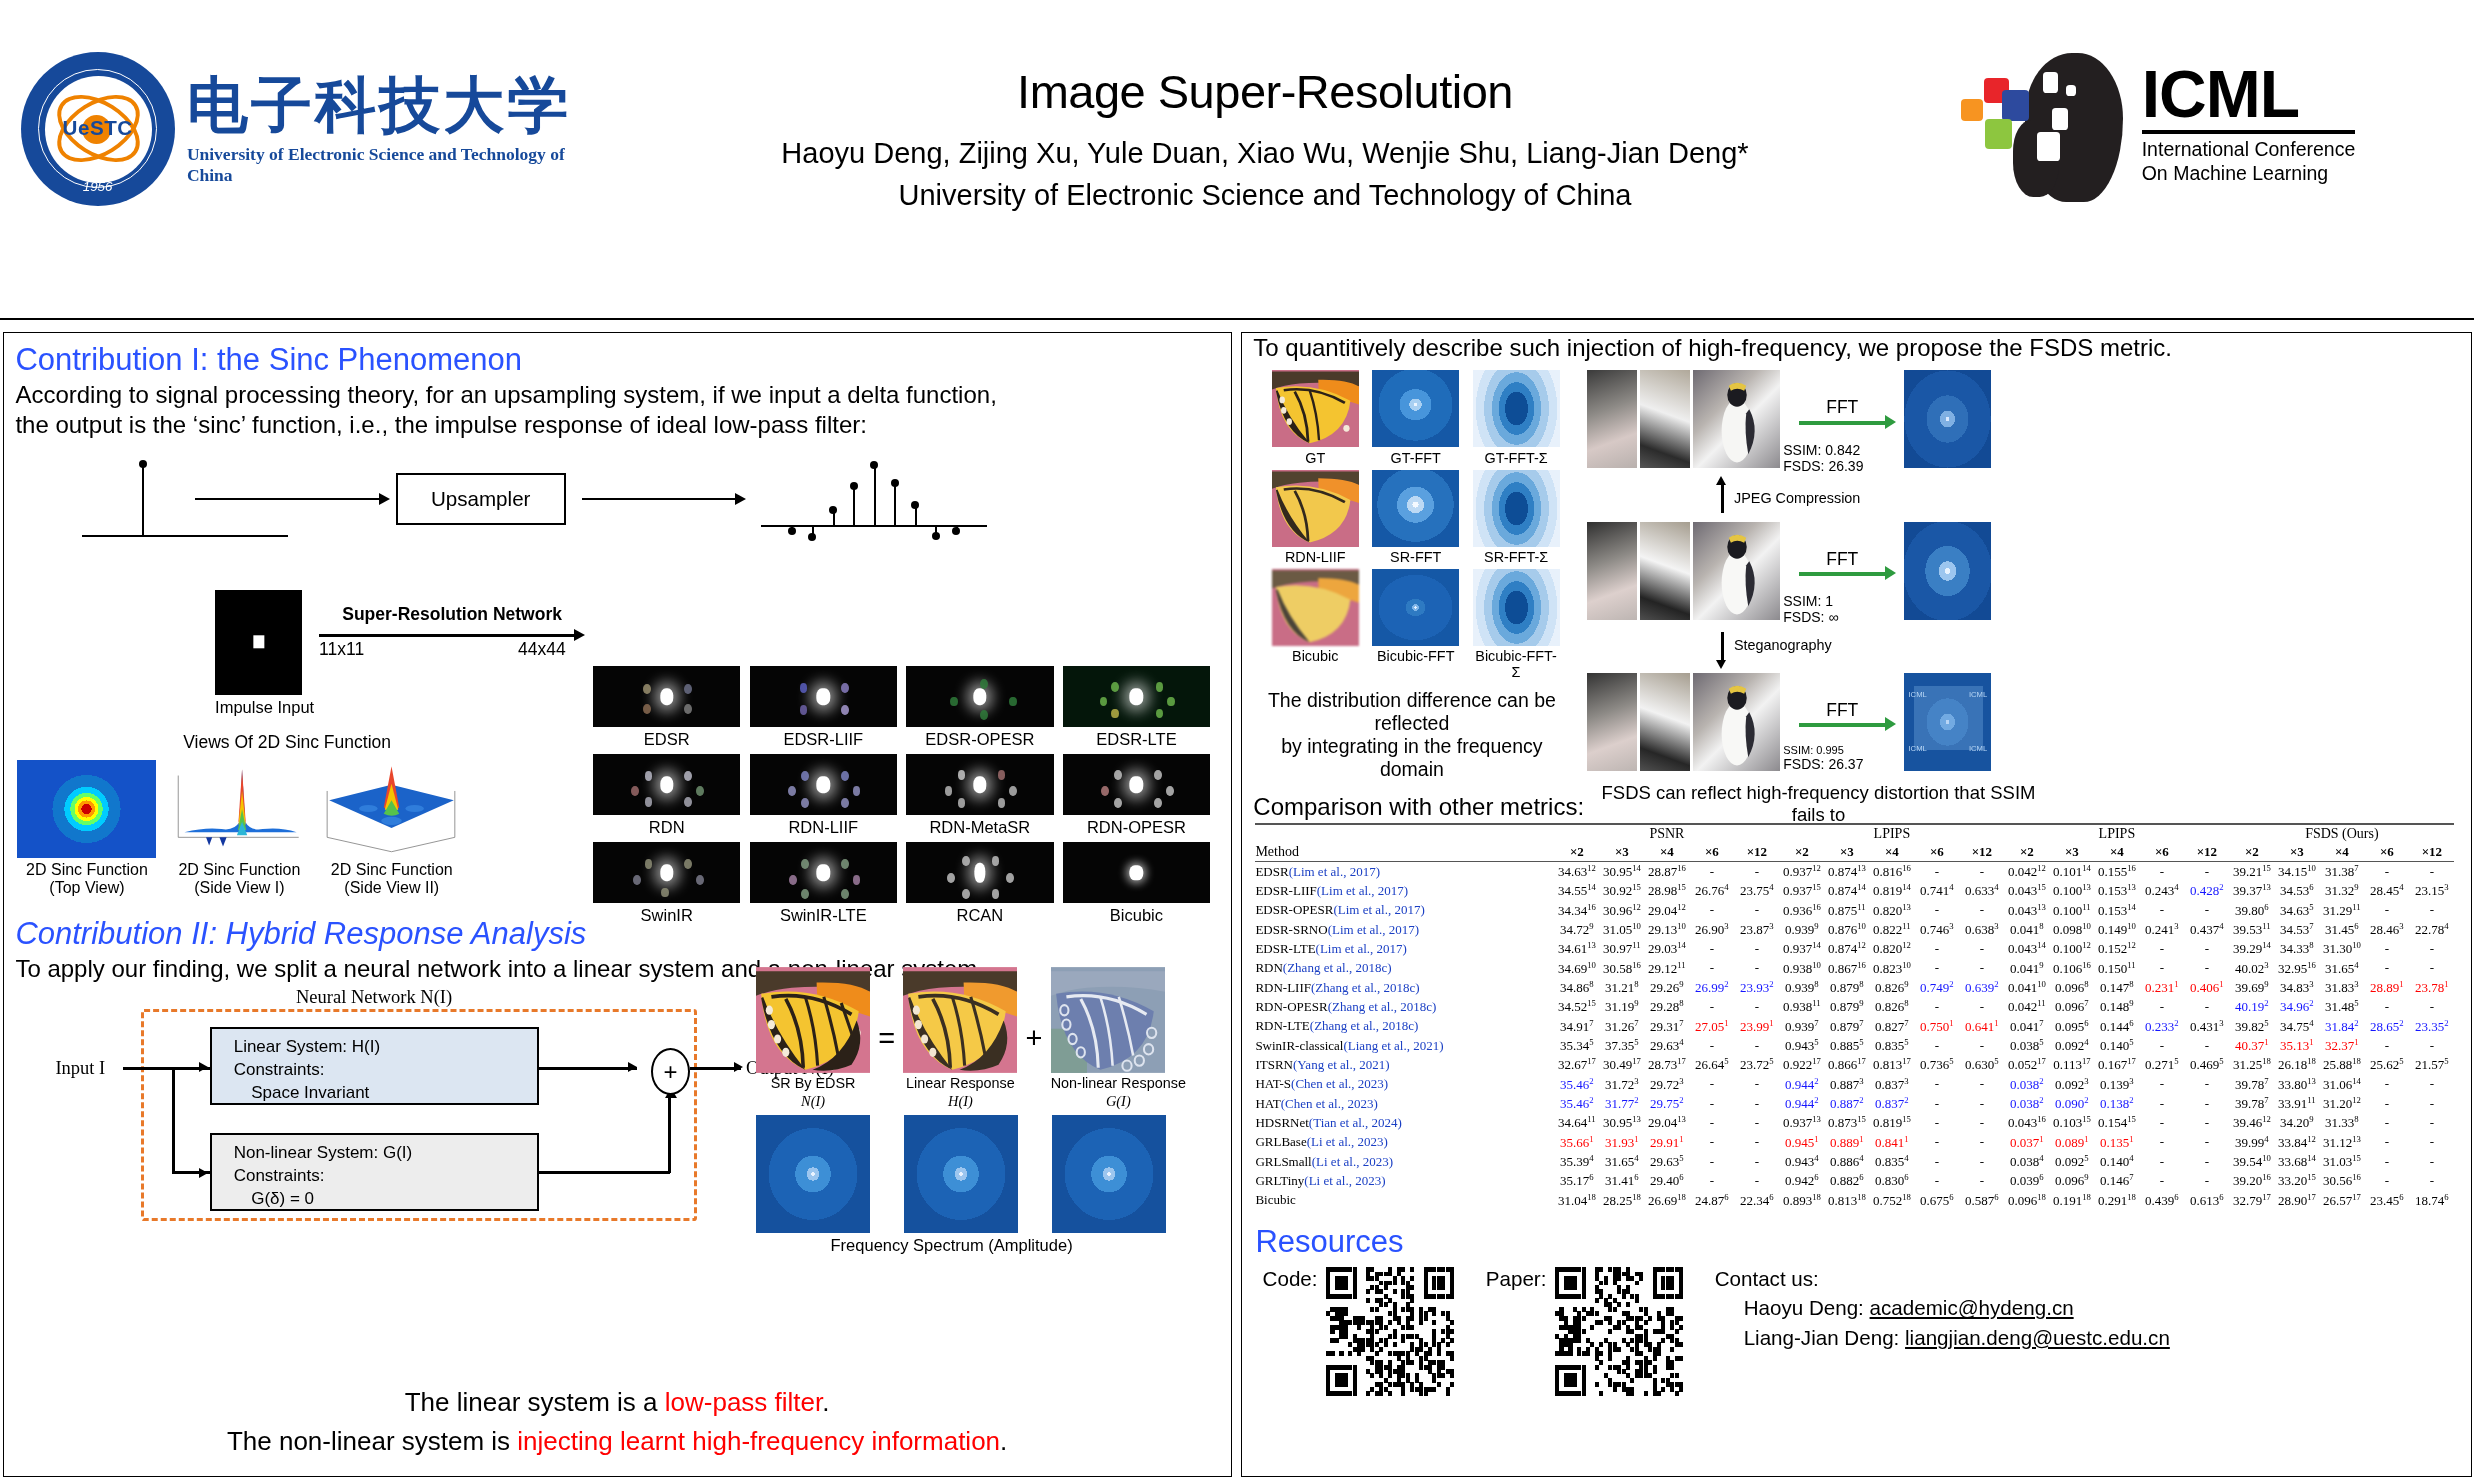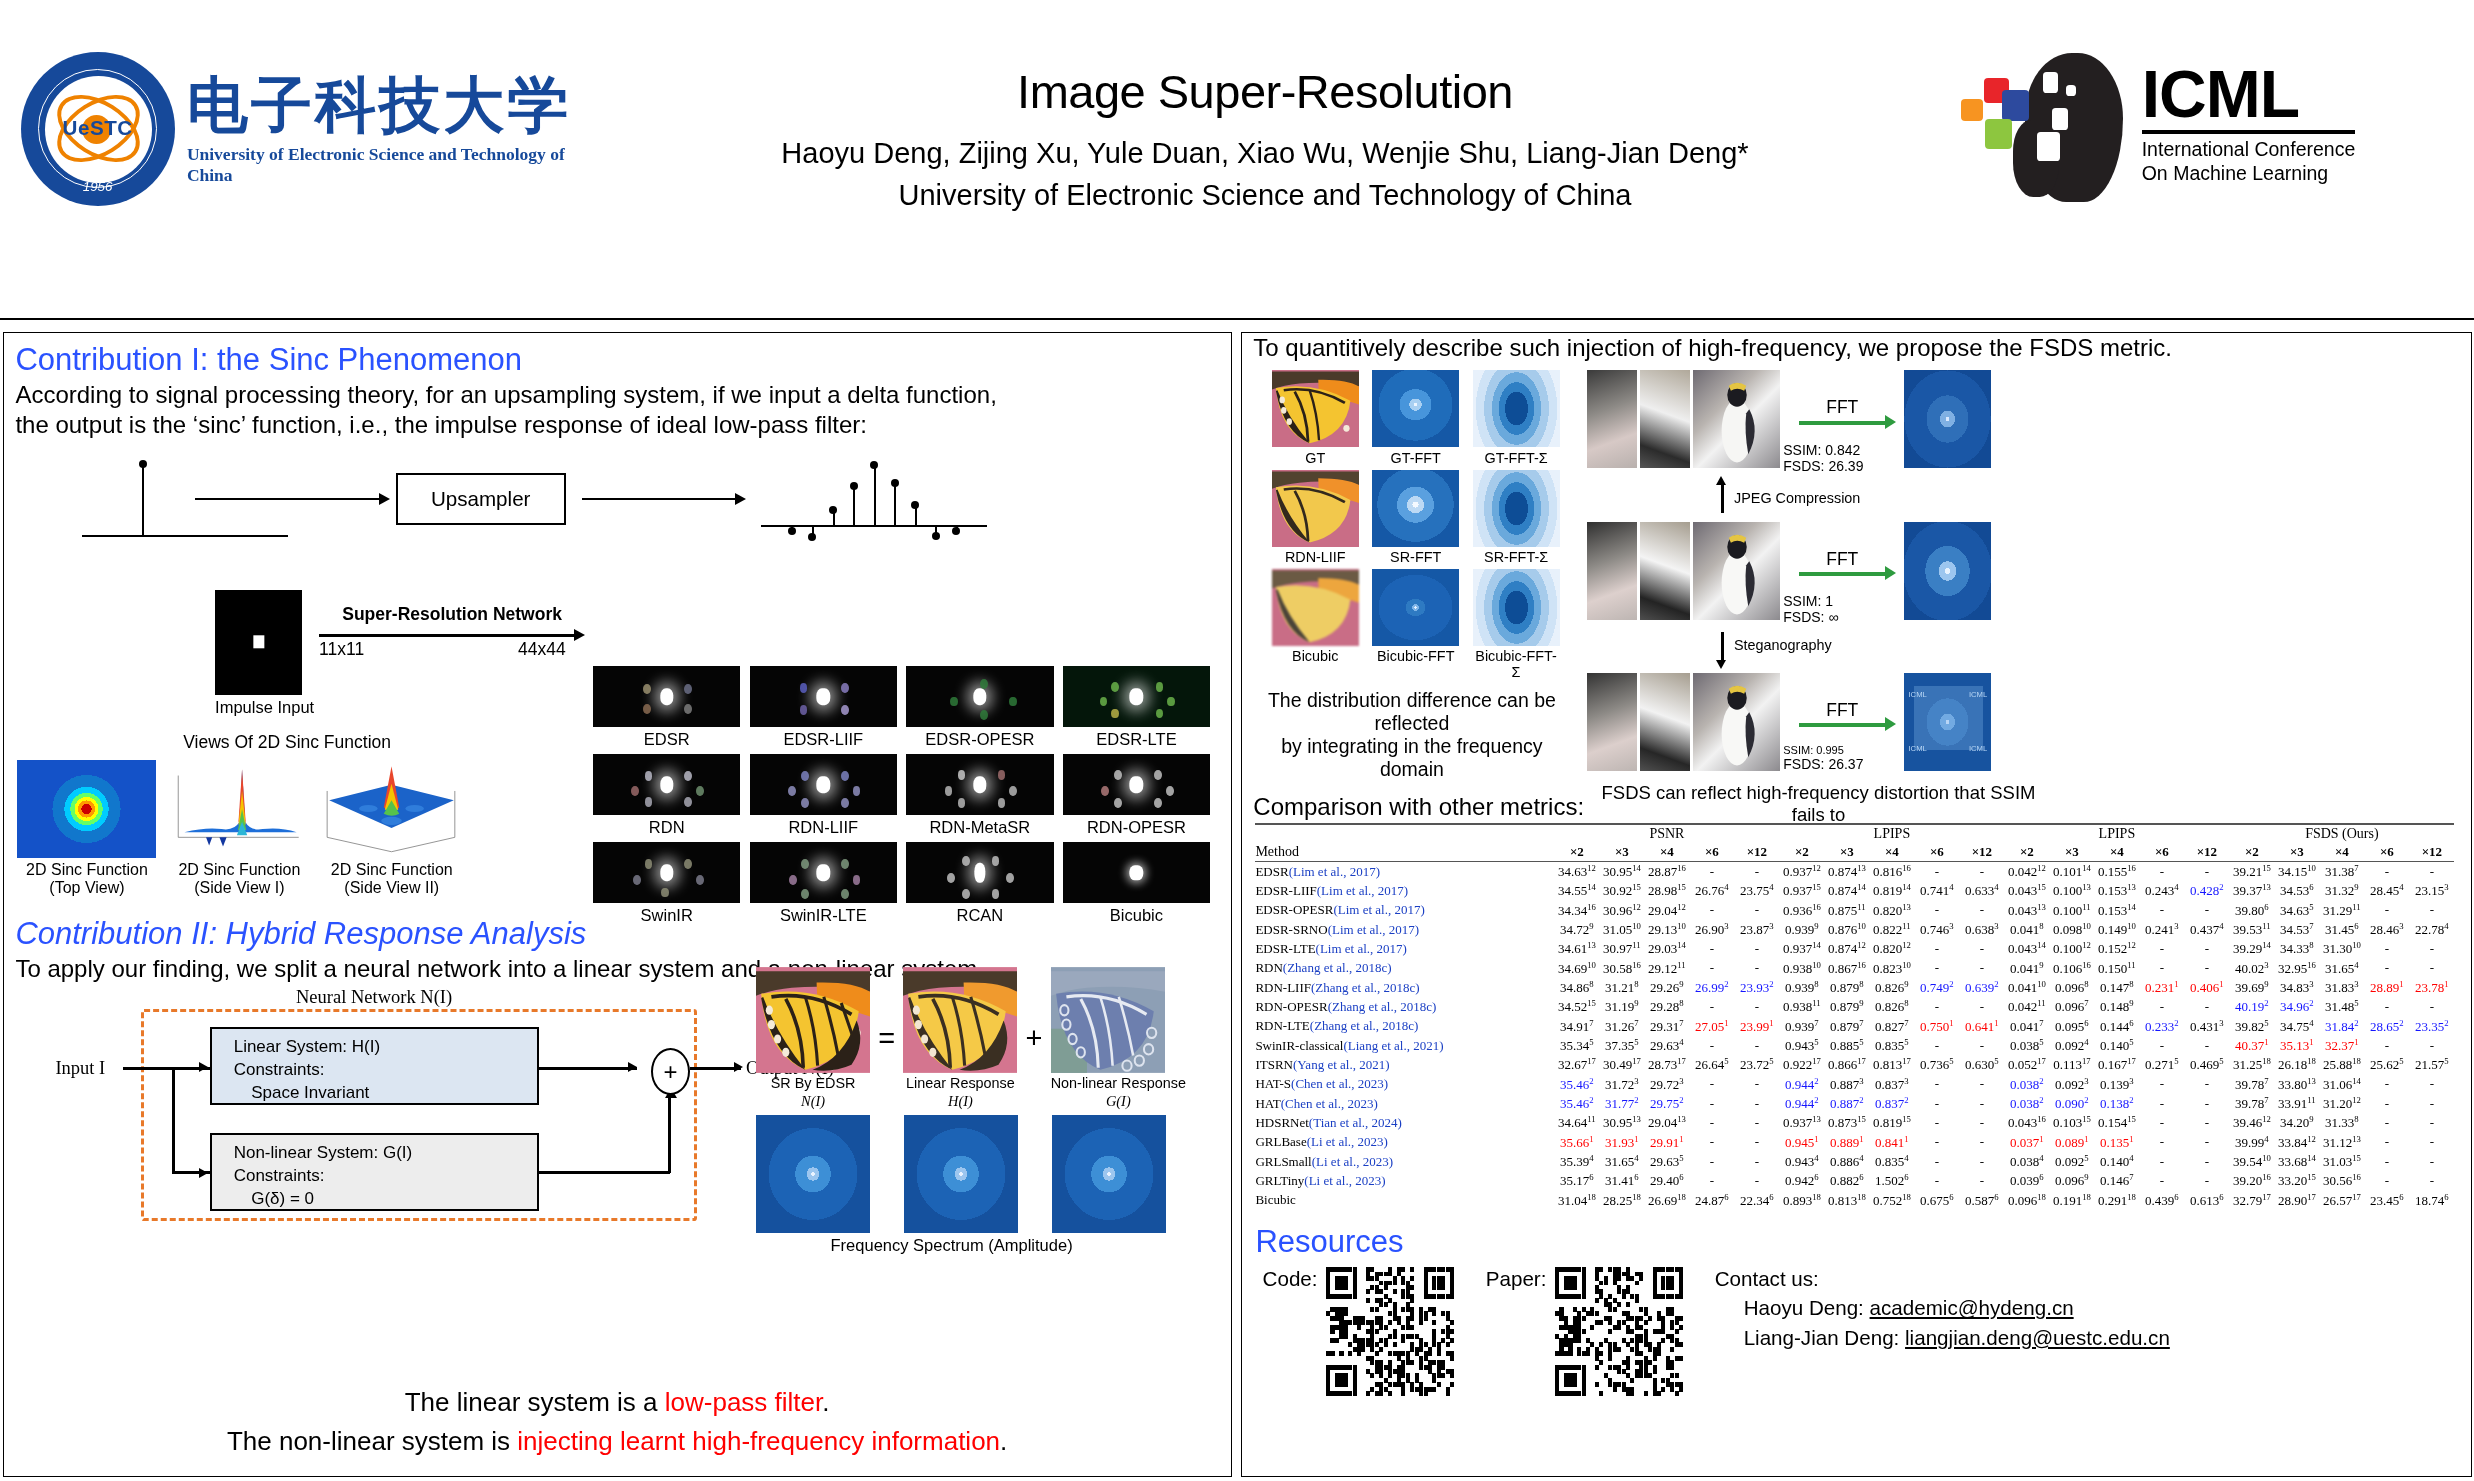--- a/index.html
+++ b/index.html
@@ -1146,21 +1146,21 @@
           </tr>
           <tr>
             <td class="m">GRLTiny<span class="ref">(Li et al., 2023)</span></td>
             <td class="v"><span>35.17</span><sup>6</sup></td>
             <td class="v"><span>31.41</span><sup>6</sup></td>
             <td class="v"><span>29.40</span><sup>6</sup></td>
             <td class="v">-</td>
             <td class="v">-</td>
             <td class="v"><span>0.942</span><sup>6</sup></td>
             <td class="v"><span>0.882</span><sup>6</sup></td>
-            <td class="v"><span>1.502</span><sup>6</sup></td>
+            <td class="v"><span>0.830</span><sup>6</sup></td>
             <td class="v">-</td>
             <td class="v">-</td>
             <td class="v"><span>0.039</span><sup>6</sup></td>
             <td class="v"><span>0.096</span><sup>9</sup></td>
             <td class="v"><span>0.146</span><sup>7</sup></td>
             <td class="v">-</td>
             <td class="v">-</td>
             <td class="v"><span>39.20</span><sup>16</sup></td>
             <td class="v"><span>33.20</span><sup>15</sup></td>
             <td class="v"><span>30.56</span><sup>16</sup></td>

